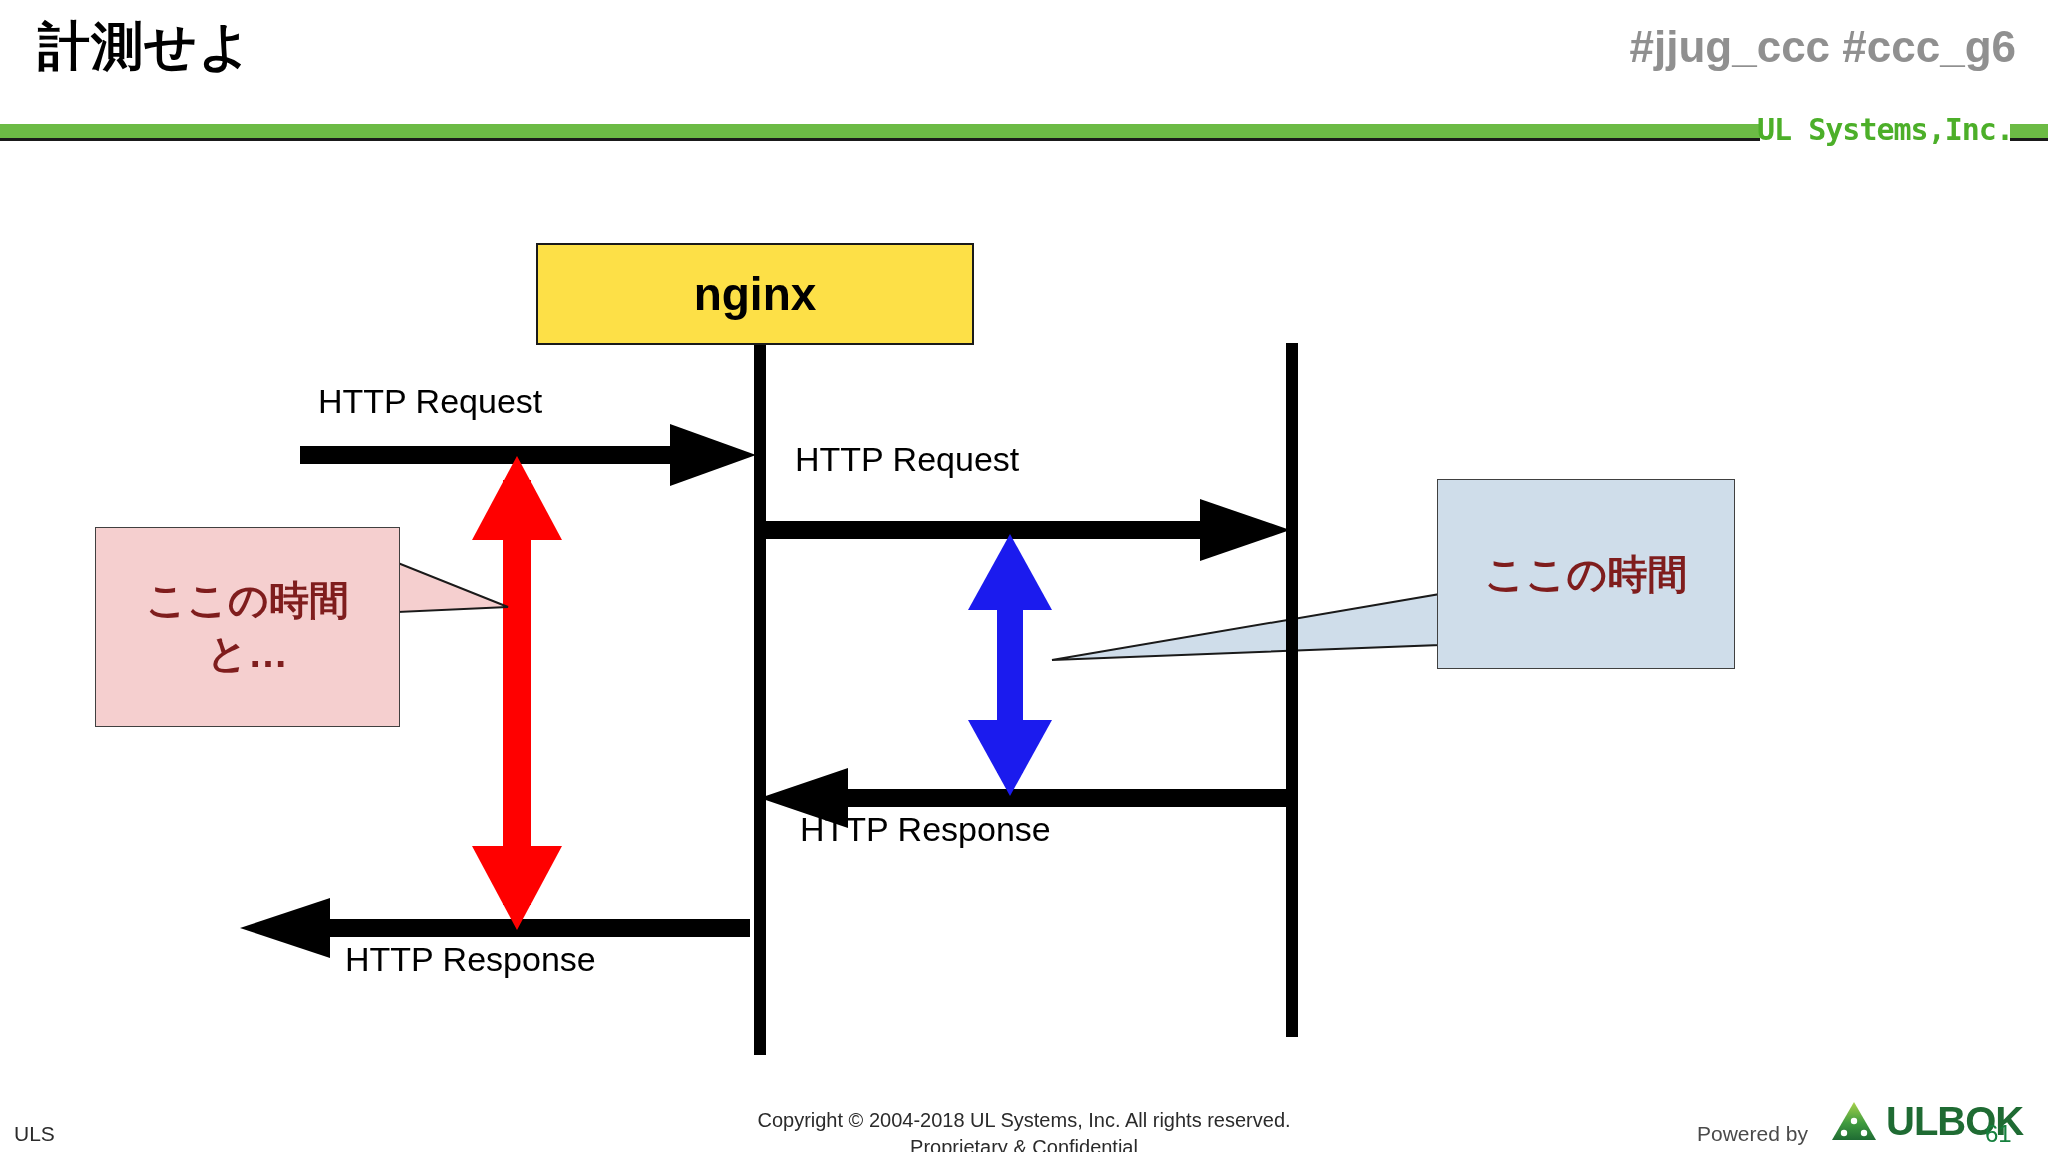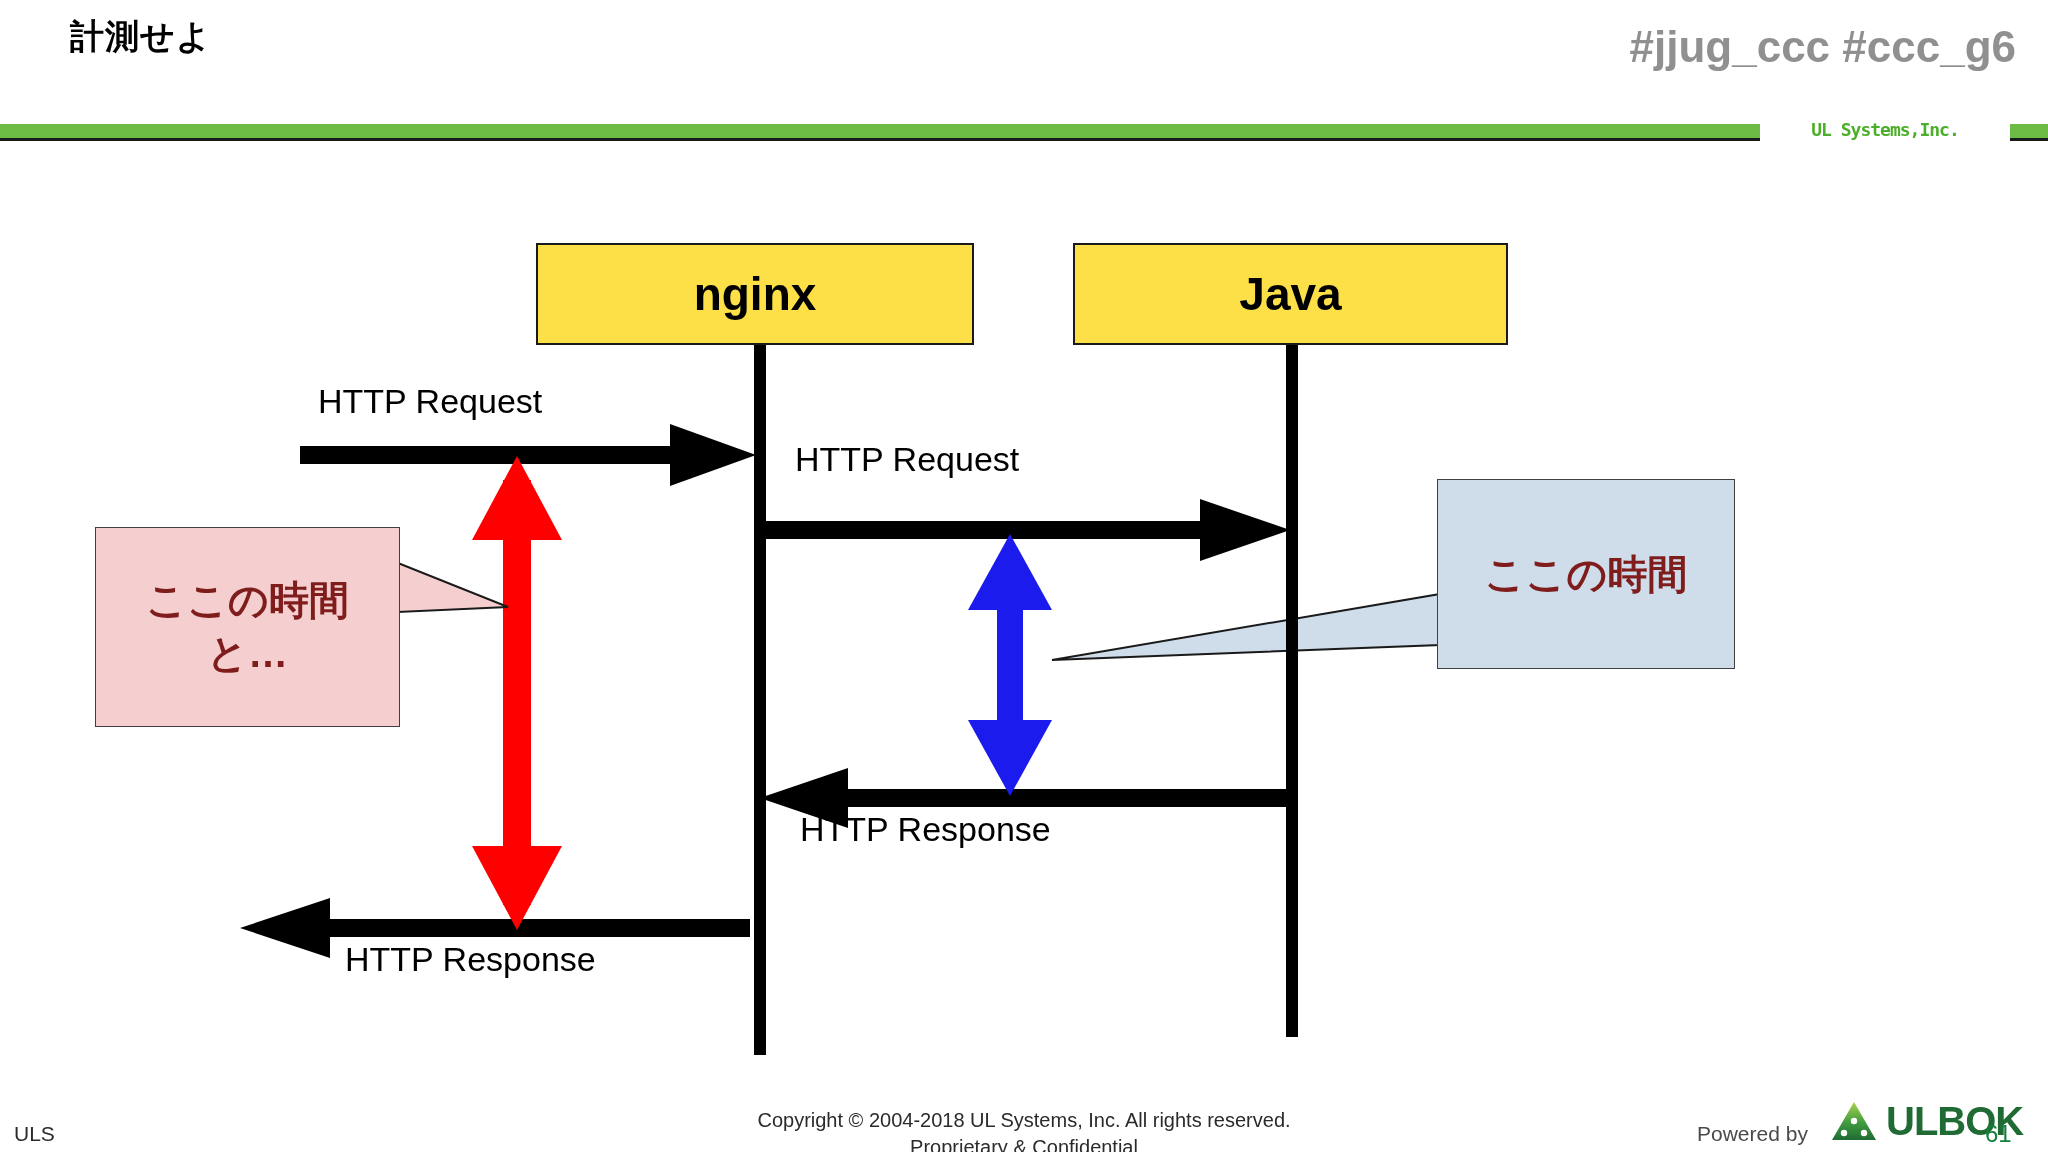--- a/index.html
+++ b/index.html
@@ -16,27 +16,26 @@
     height: 1152px;
     background: #ffffff;
     overflow: hidden;
   }
 
   
   #slide-title {
     position: absolute;
     left: 38px;
     top: 18px;
-    font-size: 34px;
+    font-size: 52px;
     font-weight: bold;
     color: #000000;
     letter-spacing: 1px;
     line-height: 1.1;
     white-space: nowrap;
-    margin-left: 32px;
   }
   #hashtags {
     position: absolute;
     right: 32px;
     top: 22px;
     font-size: 44px;
     font-weight: bold;
     color: #909090;
     white-space: nowrap;
     letter-spacing: 0px;
@@ -64,21 +63,21 @@
     width: 250px;
     height: 30px;
     background: #ffffff;
     z-index: 5;
     display: flex;
     align-items: center;
     justify-content: center;
   }
   #ul-logo .logo-text {
     font-family: "DejaVu Sans Mono", monospace;
-    font-size: 18px;
+    font-size: 30px;
     font-weight: bold;
     color: #4CAF29;
     letter-spacing: -1px;
     white-space: nowrap;
   }
 
   
   #diagram {
     position: absolute;
     left: 0;
@@ -255,23 +254,20 @@
     <g>
       <polygon points="1440,594 1440,645 1052,660" fill="#CFDDEA" stroke="#1a1a1a" stroke-width="2"></polygon>
     </g>
   </svg>
 
   <div class="lifeline" id="lifeline-nginx"></div>
   <div class="lifeline" id="lifeline-java"></div>
 
   <div class="node-box" id="node-nginx">
     <span>nginx</span>
-  </div>
-  <div class="node-box" id="node-java">
-    <span>Java</span>
   </div>
 
   <div class="msg-label" id="label-req-1">HTTP Request</div>
   <div class="msg-label" id="label-req-2">HTTP Request</div>
   <div class="msg-label" id="label-resp-1">HTTP Response</div>
   <div class="msg-label" id="label-resp-2">HTTP Response</div>
 
   <div class="callout" id="callout-pink">
     <span class="cl-line">ここの時間</span>
     <span class="cl-line">と…</span>

